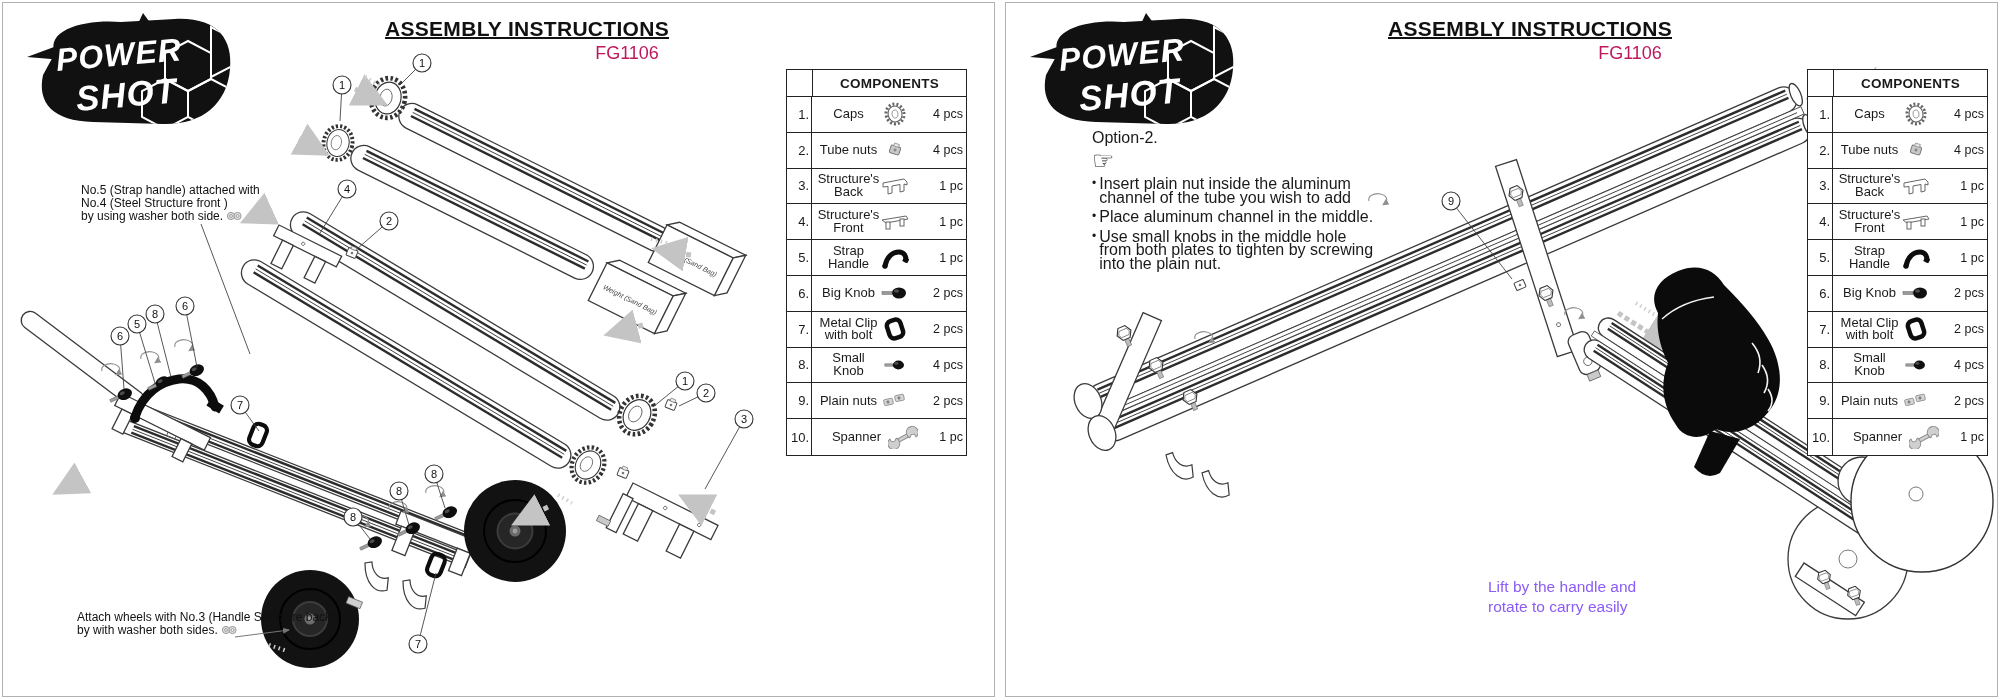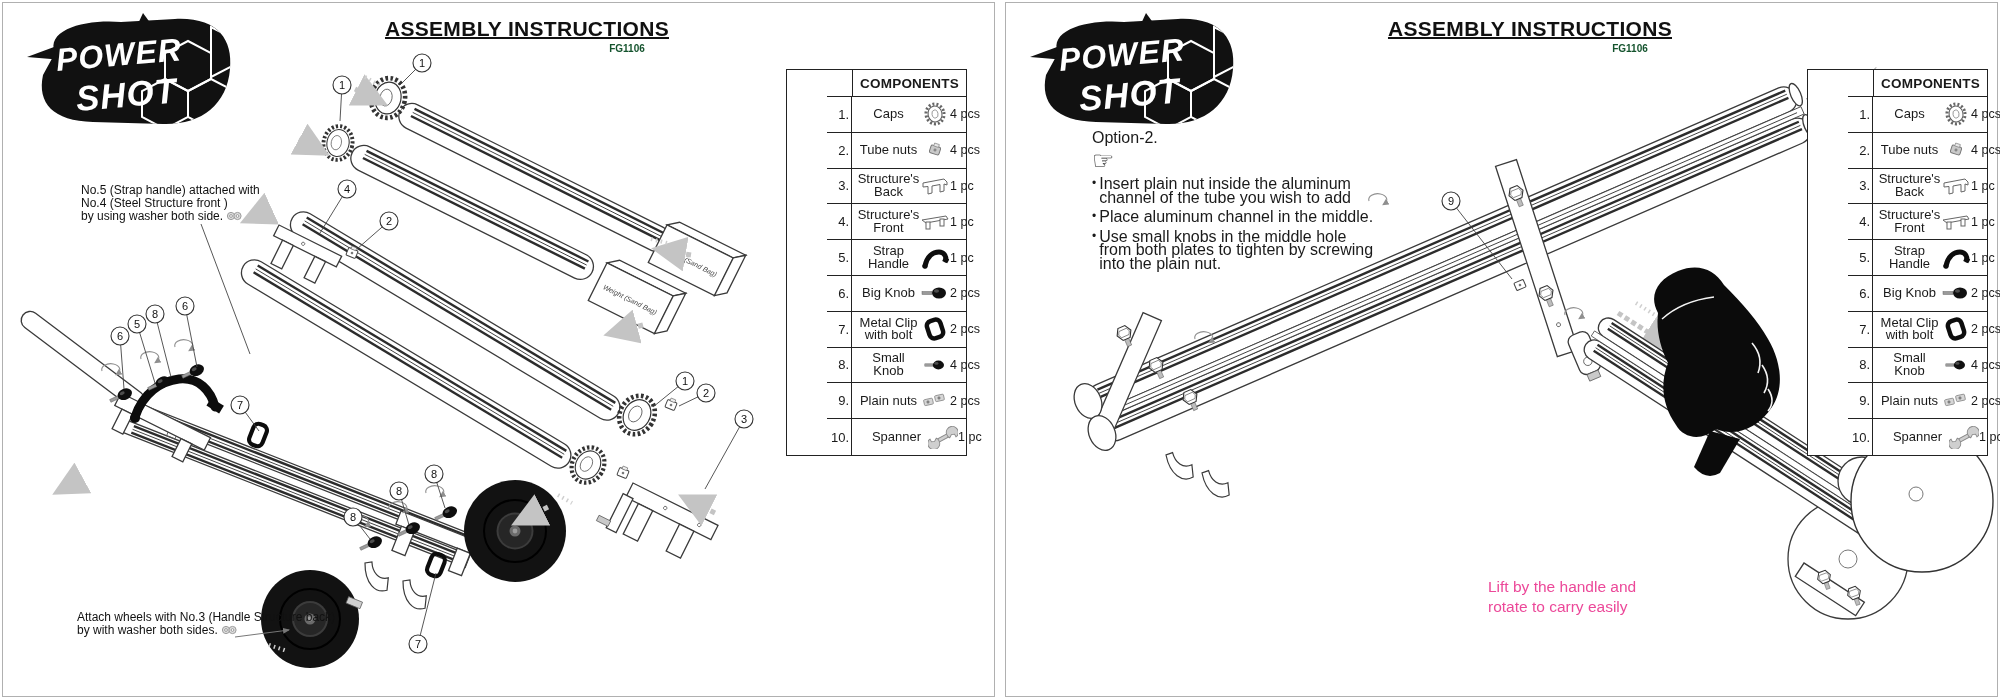--- a/index.html
+++ b/index.html
@@ -7,23 +7,23 @@
          font-family:"Liberation Sans",sans-serif;color:#1a1a1a;}
   .page{position:absolute;top:2px;width:993px;height:695px;background:#fff;
         border:1px solid #b0b0b0;box-sizing:border-box;}
   .page-left{left:2px;}
   .page-right{left:1005px;}
   .logo{position:absolute;left:22px;top:8px;}
   .title-wrap{position:absolute;left:304px;top:14px;width:440px;text-align:center;}
   .doc-title{font-size:21px;font-weight:bold;letter-spacing:.3px;
              text-decoration:underline;text-decoration-thickness:2px;color:#111;margin-top:30px;}
   .model{position:absolute;left:568px;top:40px;width:112px;text-align:center;
-         font-size:10px;font-weight:bold;color:#14532d;}
+         font-size:18px;font-weight:normal;color:#be185d;}
   
-  .comp-table{position:absolute;top:66px;width:181px;border:1px solid #222;background:#fff;box-sizing:border-box;padding-left:40px;}
+  .comp-table{position:absolute;top:66px;width:181px;border:1px solid #222;background:#fff;box-sizing:border-box;}
   .page-left .comp-table{left:783px;}
   .page-right .comp-table{left:801px;}
   .ct-head{display:flex;height:26px;border-bottom:1px solid #222;}
   .ct-head .numcol{width:25px;border-right:1px solid #222;}
   .ct-head .hlabel{flex:1;display:flex;align-items:center;justify-content:center;
                    font-weight:bold;font-size:13.5px;letter-spacing:.2px;}
   .ct-row{display:flex;height:35.8px;border-bottom:1px solid #222;box-sizing:border-box;}
   .ct-row:last-child{border-bottom:none;gap:8px;}
   .ct-num{width:25px;border-right:1px solid #222;display:flex;align-items:center;
           justify-content:flex-end;padding-right:2px;font-size:13px;box-sizing:border-box;}
@@ -36,21 +36,21 @@
   .note-strap{left:78px;top:181px;width:230px;}
   .note-wheels{left:74px;top:608px;width:290px;}
   .washer{display:inline-block;vertical-align:-1px;margin-left:3px;}
   .option-block{position:absolute;left:86px;top:126px;width:286px;}
   .option-title{font-size:16px;margin-bottom:0px;}
   .hand-glyph{font-size:25px;line-height:26px;color:#111;}
   .option-bullets{margin-top:4px;}
   .bullet{display:flex;gap:3px;margin-bottom:6px;}
   .bullet .b{font-size:12px;line-height:13.5px;}
   .bullet .t{font-size:16px;line-height:13.5px;}
-  .carry-note{position:absolute;left:482px;top:574px;font-size:15.5px;line-height:19.5px;color:#ec4899;}
+  .carry-note{position:absolute;left:482px;top:574px;font-size:15.5px;line-height:19.5px;color:#8b5cf6;}
   
   .diagram{position:absolute;left:0;top:0;width:991px;height:693px;}
   .part{fill:#fff;stroke:#3a3a3a;stroke-width:1.3;}
   .thin{fill:none;stroke:#555;stroke-width:.8;}
   .ch{stroke:#2c2c2c;stroke-width:2.4;}
   .chl{stroke:#2c2c2c;stroke-width:.8;}
   .dash{stroke:#c4c4c4;stroke-width:5;stroke-dasharray:5 3;fill:none;}
   .dots{stroke:#cfcfcf;stroke-width:4;stroke-dasharray:1.5 3.5;fill:none;}
   .dotl{stroke:#999;stroke-width:1;stroke-dasharray:2 3;fill:none;}
   .lead{stroke:#444;stroke-width:.9;fill:none;}

